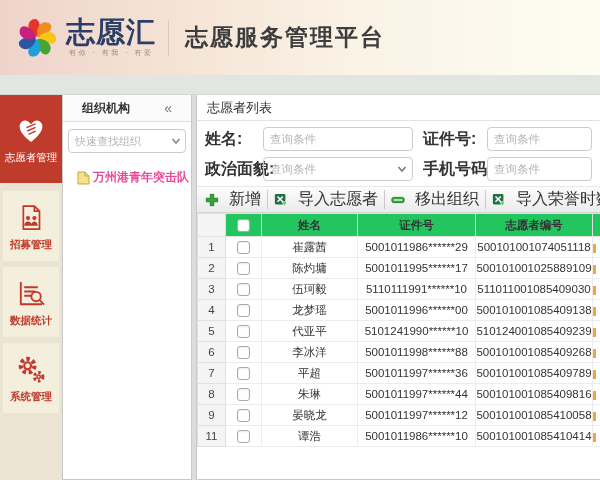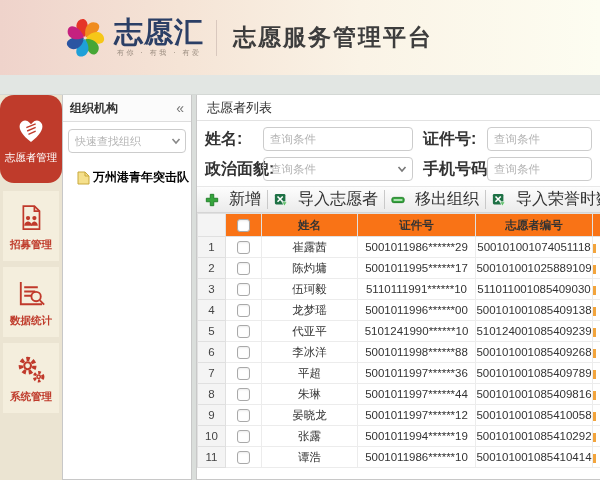--- a/index.html
+++ b/index.html
@@ -2,21 +2,21 @@
 <html><head>
 <meta charset="utf-8">
 <style>
   * { margin:0; padding:0; box-sizing:border-box; }
   html,body { width:600px; height:480px; overflow:hidden;
     font-family:"Liberation Sans","DejaVu Sans",sans-serif; background:#fff; }
 
   
   .app-header { position:absolute; top:0; left:0; width:600px; height:75px;
     background:linear-gradient(90deg,#efd3cb 0%,#f5e4d6 30%,#faf3e6 60%,#fdfdf1 100%);
-    display:flex; align-items:center;padding-left:48px; }
+    display:flex; align-items:center; }
   .logo-block { display:flex; align-items:center; padding-left:14px; }
   .logo-flower { width:46px; height:46px; }
   .logo-texts { margin-left:6px; }
   .logo-name { font-size:29px; font-weight:bold; color:#2b3f66; line-height:30px; letter-spacing:1px; }
   .logo-tagline { font-size:7px; color:#9b8d80; letter-spacing:2.5px; margin-top:1px; padding-left:3px; }
   .header-divider { width:1px; height:36px; background:#d9c8be; margin:0 16px 0 12px; }
   .page-title { font-size:23px; font-weight:bold; color:#3d3d3d; letter-spacing:2px; }
 
   
   .subbar { position:absolute; top:75px; left:0; width:600px; height:20px;
@@ -24,41 +24,41 @@
 
   
   .content { position:absolute; top:95px; left:0; width:600px; height:385px;
     background:#dadedb; display:flex; }
 
   
   .sidebar { width:62px; height:100%; background:#ebe4d2; flex:none; }
   .side-item { width:56px; margin:0 auto 6px auto; display:flex; flex-direction:column;
     align-items:center; justify-content:center; background:#f4eedd; cursor:pointer; }
   .side-item .lbl { font-size:10.5px; color:#bf3b2b; font-weight:bold; margin-top:3px; white-space:nowrap; }
-  .side-item.active { width:62px; height:88px; margin:0 0 8px 0; background:#bf3b2b;border-radius:14px; }
+  .side-item.active { width:62px; height:88px; margin:0 0 8px 0; background:#bf3b2b; }
   .side-item.active .lbl { color:#fff; font-weight:normal; }
   .side-item:not(.active) { height:70px; }
   .side-icon { width:34px; height:34px; display:block; }
 
   
   .org-panel { width:130px; height:100%; background:#fff; flex:none;
     border:1px solid #c8c8c8; border-top:none; }
   .org-header { height:27px; display:flex; align-items:center; justify-content:space-between;
-    padding:0 7px; border-bottom:1px solid #ddd; background:#fbfbfb; }
+    padding:0 19px; border-bottom:1px solid #ddd; background:#fbfbfb; }
   .org-title { font-size:12px; font-weight:bold; color:#333; }
   .collapse-btn { font-size:14px; color:#777; cursor:pointer; line-height:1; }
   .org-search { position:relative; margin:7px 5px 4px 5px; }
   .org-search input { width:100%; height:24px; border:1px solid #ccc; border-radius:4px;
     font-size:11px; padding:0 18px 0 6px; color:#333; }
   .org-search input::placeholder { color:#b5b5b5; }
   .org-search .chev { position:absolute; right:5px; top:7px; width:10px; height:10px; cursor:pointer; }
   .org-tree { padding:12px 4px 0 14px; }
   .tree-item { display:flex; align-items:center; gap:3px; cursor:pointer; }
   .tree-item .doc { width:13px; height:14px; flex:none; }
-  .tree-item .t-lbl { font-size:12px; font-weight:bold; color:#000000; white-space:nowrap; }
+  .tree-item .t-lbl { font-size:12px; font-weight:bold; color:#ec4899; white-space:nowrap; }
 
   
   .main-panel { flex:1; margin-left:4px; background:#fff;
     border:1px solid #c8c8c8; border-top:none; border-right:none;
     display:flex; flex-direction:column; overflow:hidden; }
   .panel-title { height:26px; line-height:25px; padding:0 10px; font-size:13px;
     font-weight:normal; color:#333; border-bottom:1px solid #e2e2e2; flex:none; }
   .filters { padding:3px 8px 2px 8px; flex:none; }
   .f-row { display:flex; align-items:center; height:30px; }
   .f-label { font-size:16px; font-weight:bold; color:#333; white-space:nowrap; }
@@ -78,21 +78,21 @@
     background:linear-gradient(#fdfdfd,#ebebeb); border-top:1px solid #e8e8e8;
     border-bottom:1px solid #d5d5d5; overflow:hidden; white-space:nowrap; padding-left:2px; }
   .tb-btn { display:flex; align-items:center; gap:10px; padding:0 6px; height:19px;
     font-size:16px; color:#333; border-right:1px solid #c9c9c9; cursor:pointer;justify-content:center; }
   .tb-btn:last-child { border-right:none; }
   .tb-ico { width:14px; height:14px; flex:none; }
 
   
   .grid-wrap { flex:1; overflow:hidden; }
   table.grid { border-collapse:collapse; width:100%; table-layout:fixed; }
-  .grid th { background:#f97316; border:1px solid #e0e0e0; height:23px;
+  .grid th { background:#22c55e; border:1px solid #e0e0e0; height:23px;
     font-size:11.5px; font-weight:bold; color:#333; text-align:center; }
   .grid td { border:1px solid #ececec; height:21px; font-size:11.5px; color:#333;
     text-align:center; overflow:hidden; white-space:nowrap; }
   .grid .c-num  { width:28px; background:#f4f4f4; border-color:#e0e0e0; color:#444; }
   .grid .c-cb   { width:36px; }
   .grid .c-name { width:96px; }
   .grid .c-id   { width:118px; }
   .grid .c-vol  { width:117px;margin-left:44px; }
   .grid .c-extra{ width:8px; border-right:none; padding:0; }
   .cb { display:inline-block; width:13px; height:13px; border:1px solid #a9a9a9;
@@ -354,30 +354,20 @@
               <td class="c-num">9</td>
               <td class="c-cb"><span class="cb"></span></td>
               <td class="c-name">晏晓龙</td>
               <td class="c-id">5001011997******12</td>
               <td class="c-vol">500101001085410058</td>
               <td class="c-extra">
                 <span class="orange-frag"></span>
               </td>
             </tr>
             <tr>
-              <td class="c-num">10</td>
-              <td class="c-cb"><span class="cb"></span></td>
-              <td class="c-name">张露</td>
-              <td class="c-id">5001011994******19</td>
-              <td class="c-vol">500101001085410292</td>
-              <td class="c-extra">
-                <span class="orange-frag"></span>
-              </td>
-            </tr>
-            <tr>
               <td class="c-num">11</td>
               <td class="c-cb"><span class="cb"></span></td>
               <td class="c-name">谭浩</td>
               <td class="c-id">5001011986******10</td>
               <td class="c-vol">500101001085410414</td>
               <td class="c-extra">
                 <span class="orange-frag"></span>
               </td>
             </tr>
           </tbody>

